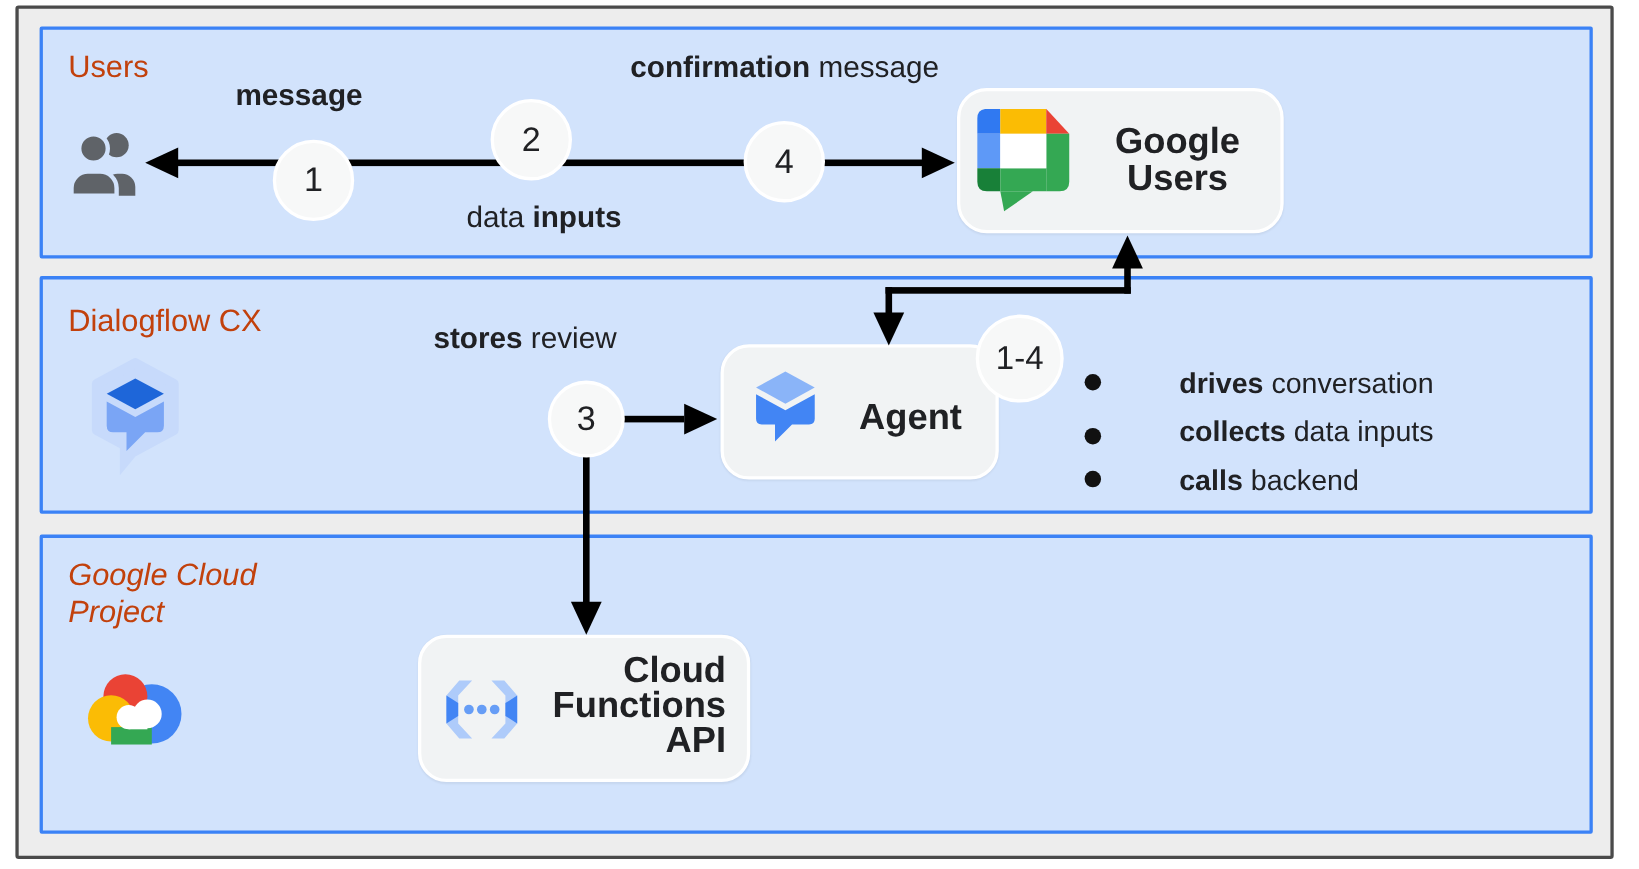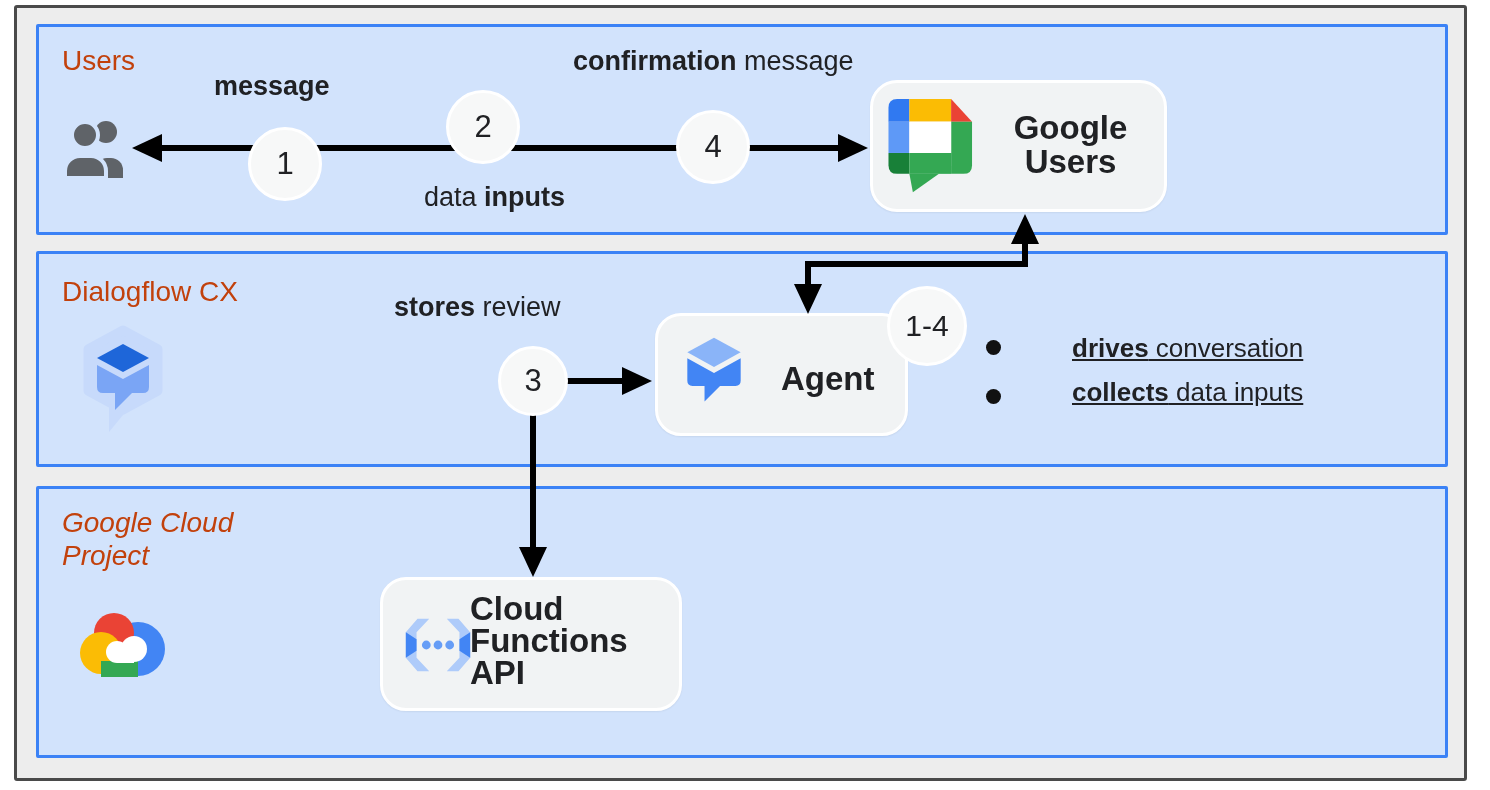--- a/index.html
+++ b/index.html
@@ -127,34 +127,38 @@
 <div class="abs step" style="left:498px;top:346px;width:70px;height:70px;">3</div>
 
 <div class="abs node" style="left:655px;top:313px;width:253px;height:123px;border-radius:26px;"></div>
 <svg class="abs" style="left:682px;top:336px;z-index:4;" width="64" height="74" viewBox="0 0 70 86">
   <polygon points="35,2 66,19 35,36 4,19" fill="#8ab4f8"></polygon>
   <path d="M4,26 V52 Q4,58 10,58 H24 V76 L42,58 H60 Q66,58 66,52 V26 L35,43 Z" fill="#4285f4"></path>
 </svg>
 <div class="abs node-label" style="left:781px;top:362px;">Agent</div>
 <div class="abs step" style="left:887px;top:286px;width:80px;height:80px;font-size:30px;z-index:6;">1-4</div>
 
-<div class="abs" style="left:986px;top:333px;text-decoration:underline;">
+<div class="abs" style="left:986px;top:333px;">
   <div class="bullet-row" style="margin-bottom:13px;">
     <span class="bullet-dot"></span>
     <span class="bullet-text"><b>drives</b><span> conversation</span></span>
   </div>
   <div class="bullet-row" style="margin-bottom:13px;align-items:center;">
     <span class="bullet-dot"></span>
     <span class="bullet-text"><b>collects</b><span> data inputs</span></span>
+  </div>
+  <div class="bullet-row">
+    <span class="bullet-dot"></span>
+    <span class="bullet-text"><b>calls</b><span> backend</span></span>
   </div>
 </div>
 
 <div class="abs node" style="left:380px;top:577px;width:302px;height:134px;border-radius:26px;"></div>
 <svg class="abs" style="left:398px;top:606px;" width="80" height="78" viewBox="0 0 80 80">
   <path d="M31,13 H19 L7,27 V53 L19,67 H31 L18,53 V27 Z" fill="#aecbfa"></path>
   <path d="M7,27 L18,34 V46 L7,53 Z" fill="#4285f4"></path>
   <path d="M49,13 H61 L73,27 V53 L61,67 H49 L62,53 V27 Z" fill="#aecbfa"></path>
   <path d="M73,27 L62,34 V46 L73,53 Z" fill="#4285f4"></path>
   <circle cx="28" cy="40" r="4.5" fill="#669df6"></circle>
   <circle cx="40" cy="40" r="4.5" fill="#669df6"></circle>
   <circle cx="52" cy="40" r="4.5" fill="#669df6"></circle>
 </svg>
-<div class="abs node-label" style="left:470px;top:593px;width:190px;text-align:left;line-height:32px;"><span>Cloud</span><br><span>Functions</span><br><span>API</span></div>
+<div class="abs node-label" style="left:470px;top:593px;width:190px;text-align:right;line-height:32px;"><span>Cloud</span><br><span>Functions</span><br><span>API</span></div>
 
 </body></html>

